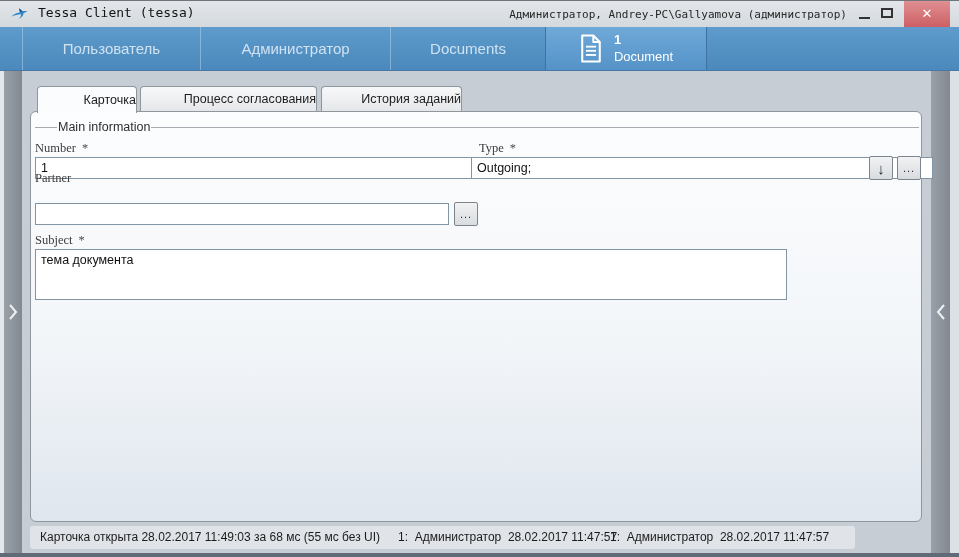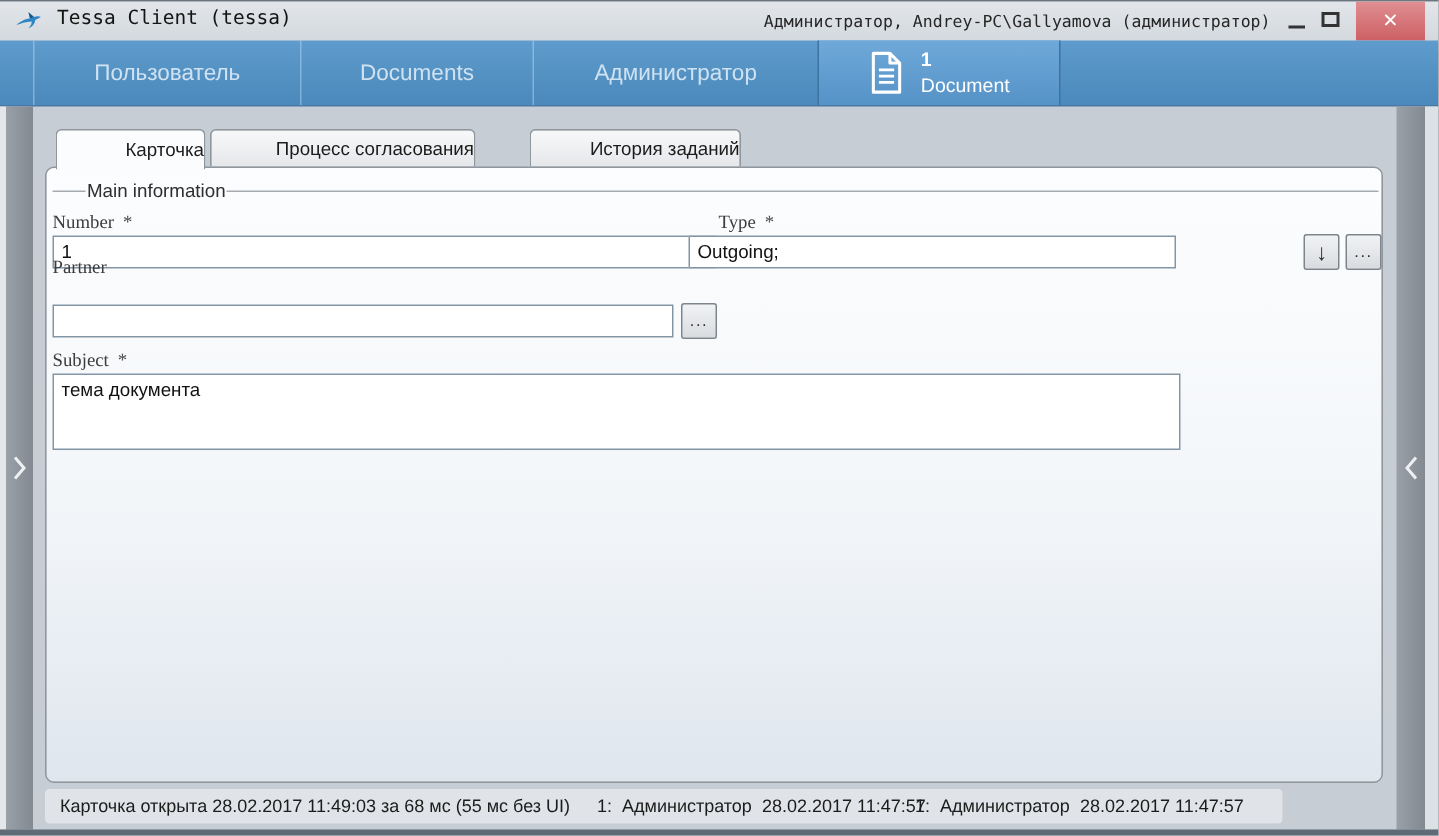--- a/index.html
+++ b/index.html
@@ -47,38 +47,38 @@
   .strip.left{left:4px;}
   .strip.right{left:931px;width:19px;}
   .bottom-band{position:absolute;left:0;top:552px;width:959px;height:5px;background:#5f6b77;}
   
   .card-tab{position:absolute;top:85px;height:25px;box-sizing:border-box;
     border:1px solid #8f969c;border-bottom:none;border-radius:4px 4px 0 0;
     background:linear-gradient(#f7f8f9,#e5e7ea);
     font-size:12.5px;color:#1c1c1c;display:flex;align-items:center;justify-content:flex-end;z-index:1;}
   .card-tab.t1{left:37px;width:100px;}
   .card-tab.t2{left:140px;width:177px;}
-  .card-tab.t3{left:321px;width:141px;margin-left:32px;}
+  .card-tab.t3{left:321px;width:141px;}
   .card-tab.active{height:27px;background:#fbfcfe;z-index:3;}
   
   .panel{position:absolute;left:30px;top:110px;width:892px;height:411px;box-sizing:border-box;
     background:linear-gradient(180deg,#fcfdfe 0%,#f3f6f9 55%,#dfe6ee 100%);
     border:1px solid #8f969c;border-radius:6px;z-index:2;}
   .legend{position:absolute;left:4px;right:2px;top:8px;display:flex;align-items:center;gap:1px;
     font-size:12.5px;color:#2e2e2e;}
   .legend .line{height:1px;background:#a4aab0;}
   .legend .line.short{width:22px;}
   .legend .line.long{flex:1;}
   .field-label{position:absolute;font-size:12.5px;color:#3c3c3c;white-space:pre;font-family:Liberation Serif, serif;}
   .req{margin-left:6px;color:#4a4a4a;}
   .text-input{position:absolute;box-sizing:border-box;height:22px;border:1px solid #8295a5;
     background:#fff;font-size:12.5px;padding:2px 5px;color:#111;
     font-family:"Liberation Sans","DejaVu Sans",sans-serif;outline:none;}
   .in-number{left:4px;top:45px;width:442px;}
-  .in-type{left:428px;top:45px;width:325px;}
+  .in-type{left:440px;top:45px;width:462px;}
   .in-partner{left:4px;top:91px;width:414px;}
   .lbl-number{left:4px;top:29px;}
   .lbl-type{left:448px;top:29px;}
   .lbl-partner{left:4px;top:59px;}
   .lbl-subject{left:4px;top:121px;}
   .mini-btn{position:absolute;box-sizing:border-box;width:24px;height:24px;
     border:1px solid #7d848b;background:linear-gradient(#f1f2f4,#d9dcdf);border-radius:2px;
     display:flex;align-items:center;justify-content:center;font-size:13px;color:#2e2e2e;padding:0;}
   .btn-type-down{left:838px;top:44px;font-size:15px;}
   .btn-type-ellipsis{left:866px;top:44px;}
@@ -115,25 +115,25 @@
     </div>
     <div class="btn-close">
       <span>✕</span>
     </div>
   </div>
 
   <div class="navbar">
     <div class="nav-tab w1">
       <span>Пользователь</span>
     </div>
+    <div class="nav-tab w2">
+      <span>Администратор</span>
+    </div>
     <div class="nav-tab w3">
       <span>Documents</span>
-    </div>
-    <div class="nav-tab w2">
-      <span>Администратор</span>
     </div>
     <div class="nav-tab w4 active">
       <svg width="24" height="31" viewBox="0 0 26 32">
         <path d="M3.5 2 h12 l7 7 v21 h-19 z" fill="none" stroke="#fff" stroke-width="2.2" stroke-linejoin="round"></path>
         <path d="M15.5 2 v7 h7" fill="none" stroke="#fff" stroke-width="2.2" stroke-linejoin="round"></path>
         <line x1="7.5" y1="14" x2="18.5" y2="14" stroke="#fff" stroke-width="2"></line>
         <line x1="7.5" y1="18.5" x2="18.5" y2="18.5" stroke="#fff" stroke-width="2"></line>
         <line x1="7.5" y1="23" x2="18.5" y2="23" stroke="#fff" stroke-width="2"></line>
       </svg>
       <div class="nav-doc-text">

